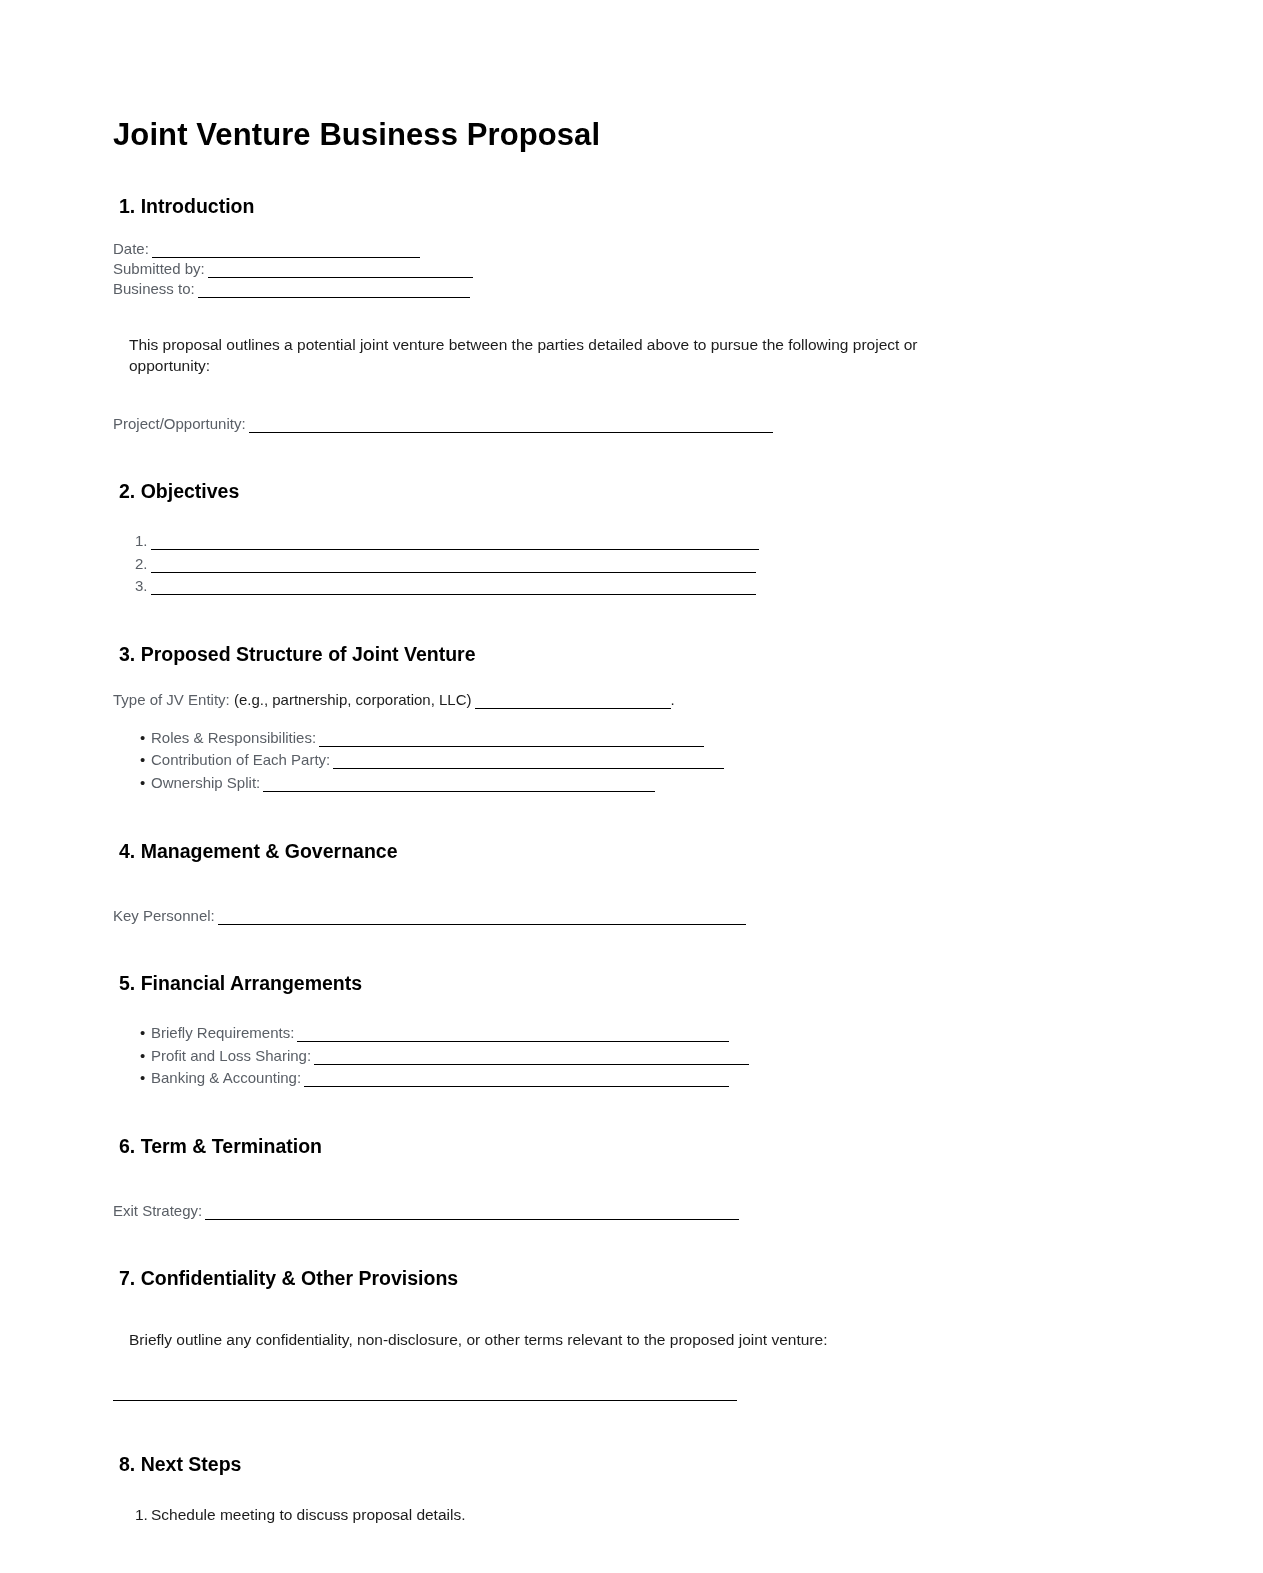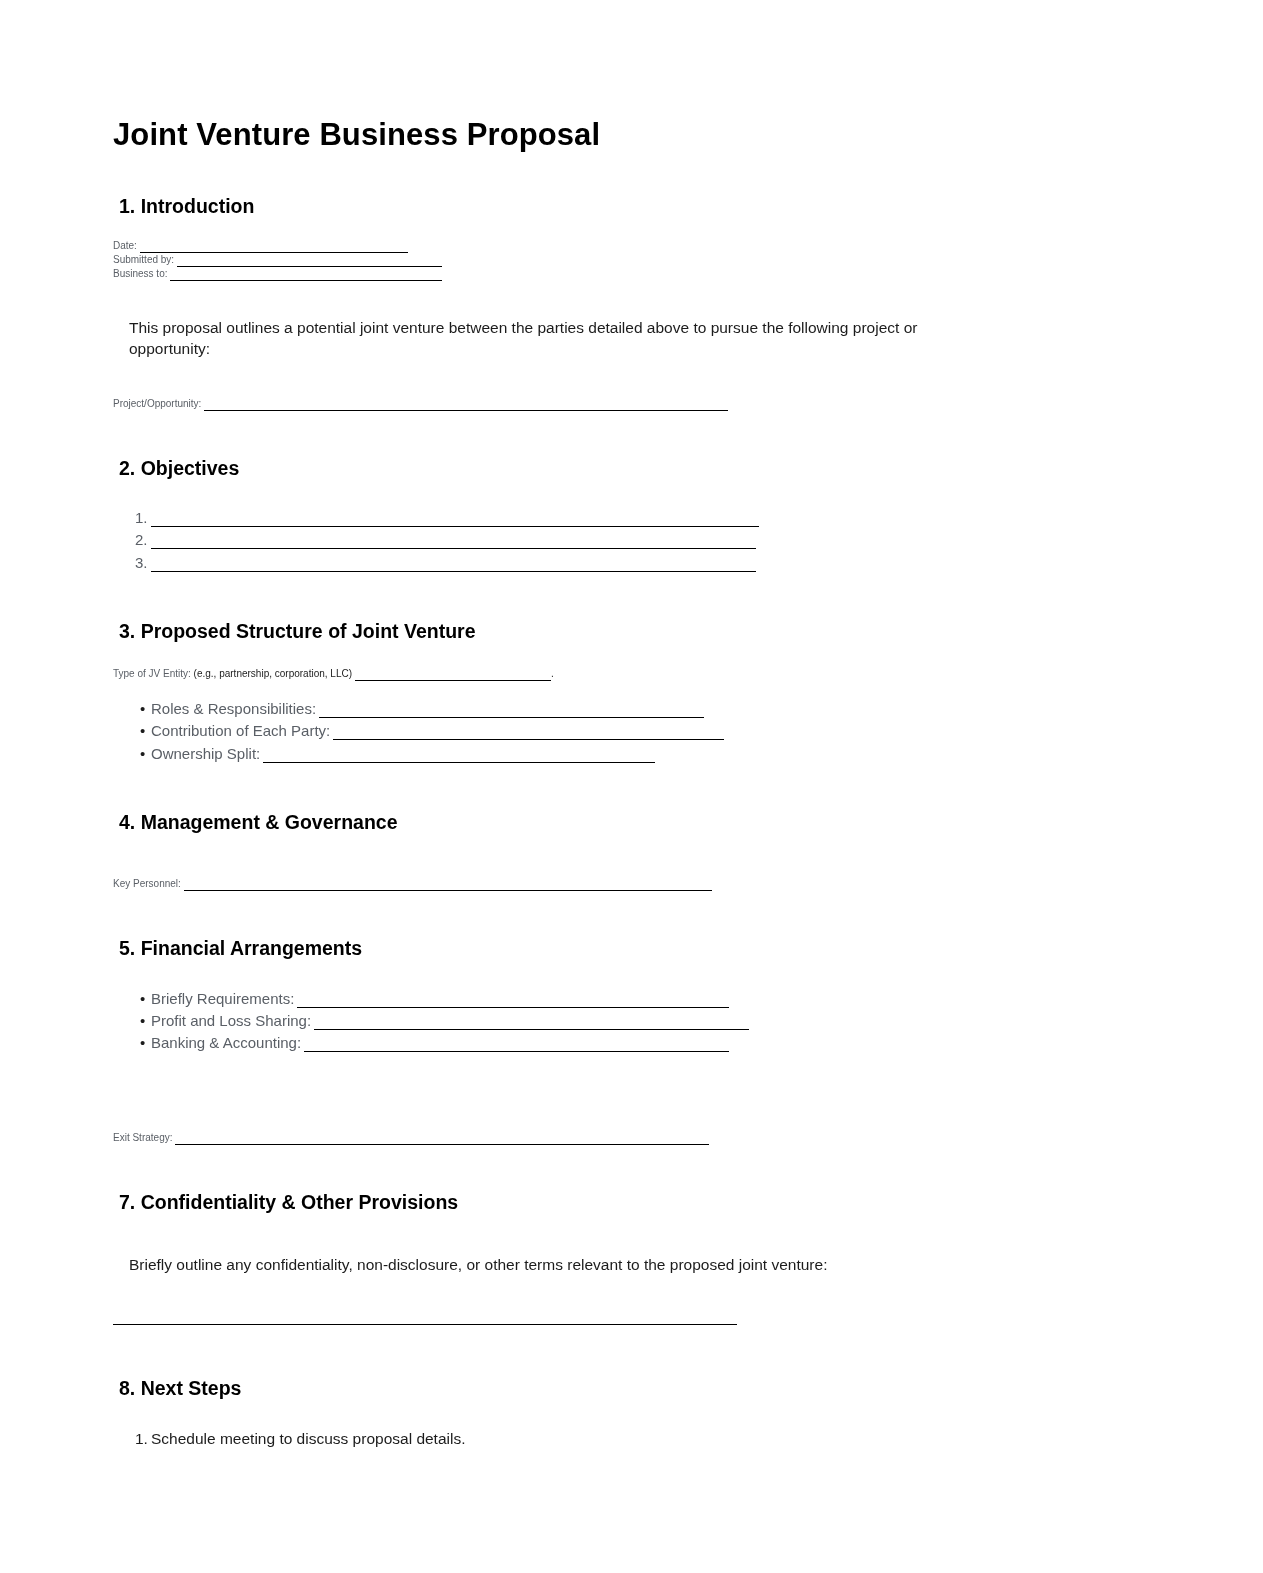--- a/index.html
+++ b/index.html
@@ -54,21 +54,21 @@
   
   .body-text {
     font-size: 15.5px;
     color: #1c1c1c;
     margin: 16px;
     line-height: 1.35;
   }
 
   
   .field-row {
-    font-size: 10px;
+    font-size: 15px;
     color: #5a5f66;
     line-height: 1.32;
     margin: 0;
     white-space: nowrap;
   }
   .field-label {
     color: #5a5f66;
   }
   .field-note {
     color: #1c1c1c;
@@ -248,20 +248,21 @@
       <li>
         <span class="marker">•</span><span class="field-label">Profit and Loss Sharing:</span><span class="rule" style="width:435px"></span>
       </li>
       <li>
         <span class="marker">•</span><span class="field-label">Banking &amp; Accounting:</span><span class="rule" style="width:425px"></span>
       </li>
     </ul>
 
     <div class="sp-sec"></div>
 
+    <h2 class="sec-h">6. Term &amp; Termination</h2>
     <div class="sp-h-to-fields"></div>
 
 
     <div class="sp-field-gap"></div>
 
     <div class="field-row">
       <span class="field-label">Exit Strategy:</span><span class="rule" style="width:534px"></span>
     </div>
 
     <div class="sp-sec"></div>

